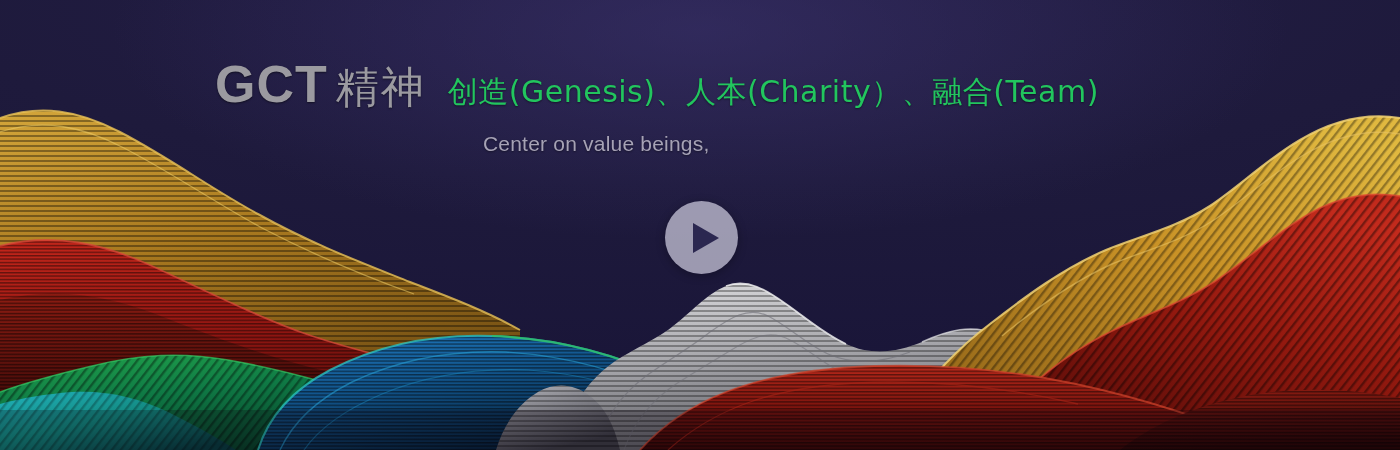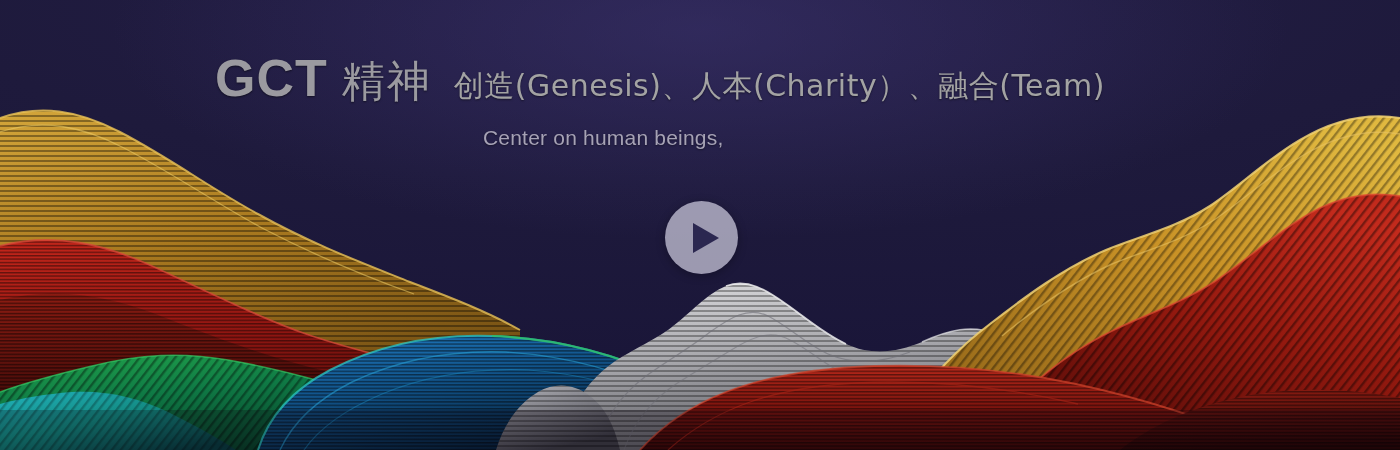--- a/index.html
+++ b/index.html
@@ -28,49 +28,49 @@
     pointer-events:none;
   }
   
   .art{position:absolute;inset:0;}
   .art svg{display:block;width:1400px;height:450px;}
 
   
   .copy{
     position:absolute;
     left:215px;
-    top:52px;
+    top:58px;
     width:1000px;
   }
   .title-row{
     display:flex;
     align-items:baseline;
     white-space:nowrap;
   }
   .logo-gct{
     font-size:52px;
     font-weight:700;
     letter-spacing:1px;
     color:#9b9aa0;
     line-height:1;
     font-family:"Liberation Sans","DejaVu Sans",sans-serif;
     text-shadow:0 1px 2px rgba(0,0,0,.5);
   }
   .logo-cn{
     font-size:43px;
     color:#9b9aa0;
-    margin-left:14px;
+    margin-left:8px;
     line-height:1;
     letter-spacing:2px;
     font-family:"DejaVu Sans","Liberation Sans",sans-serif;
     text-shadow:0 1px 2px rgba(0,0,0,.5);
   }
   .tagline{
     font-size:30px;
-    color:#a3a3a3;
+    color:#22c55e;
     margin-left:22px;
     line-height:1;
     letter-spacing:.5px;
     font-family:"DejaVu Sans","Liberation Sans",sans-serif;
     text-shadow:0 1px 2px rgba(0,0,0,.45);
   }
   .subtitle{
     margin-top:20px;
     margin-left:268px;
     font-size:21px;
@@ -334,21 +334,21 @@
     </svg>
   </div>
 
   <div class="copy">
     <div class="title-row">
       <span class="logo-gct">GCT</span>
       <span class="logo-cn">精神</span>
       <span class="tagline">创造(Genesis)、人本(Charity）、融合(Team)</span>
     </div>
     <div class="subtitle">
-      <div>Center on human beings,</div>
+      <div>Center on value beings,</div>
     </div>
   </div>
 
   <div class="play-btn" title="play">
     <span class="tri"></span>
   </div>
 
 </div>
 
 </body></html>

